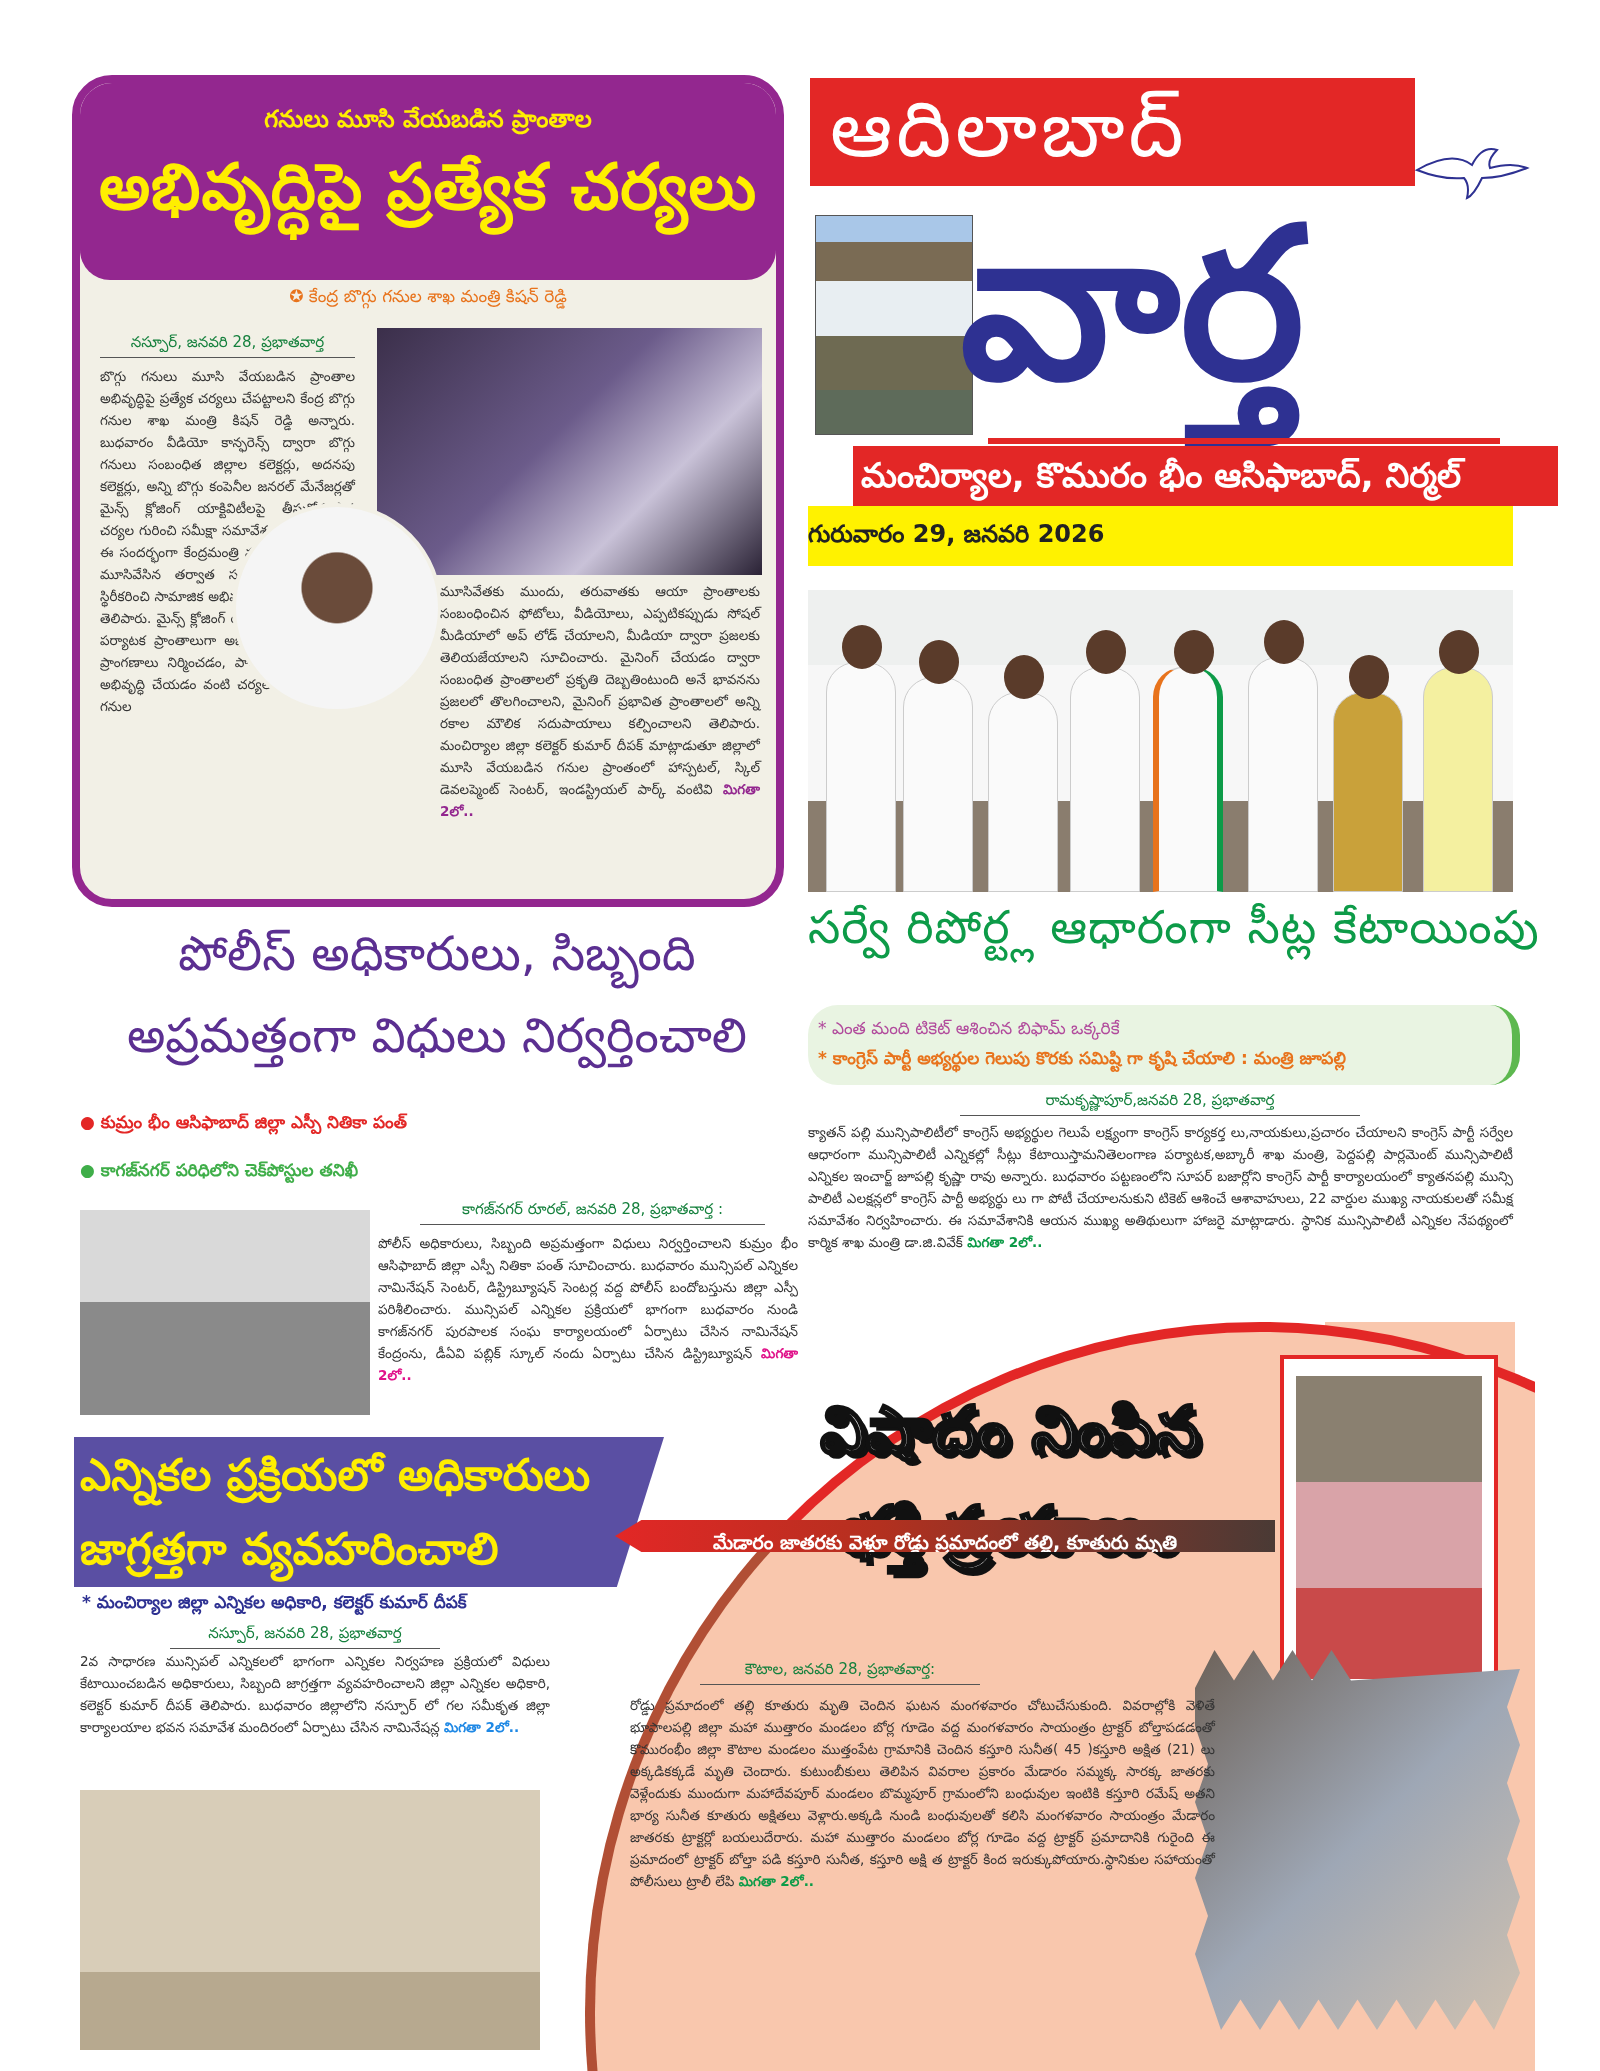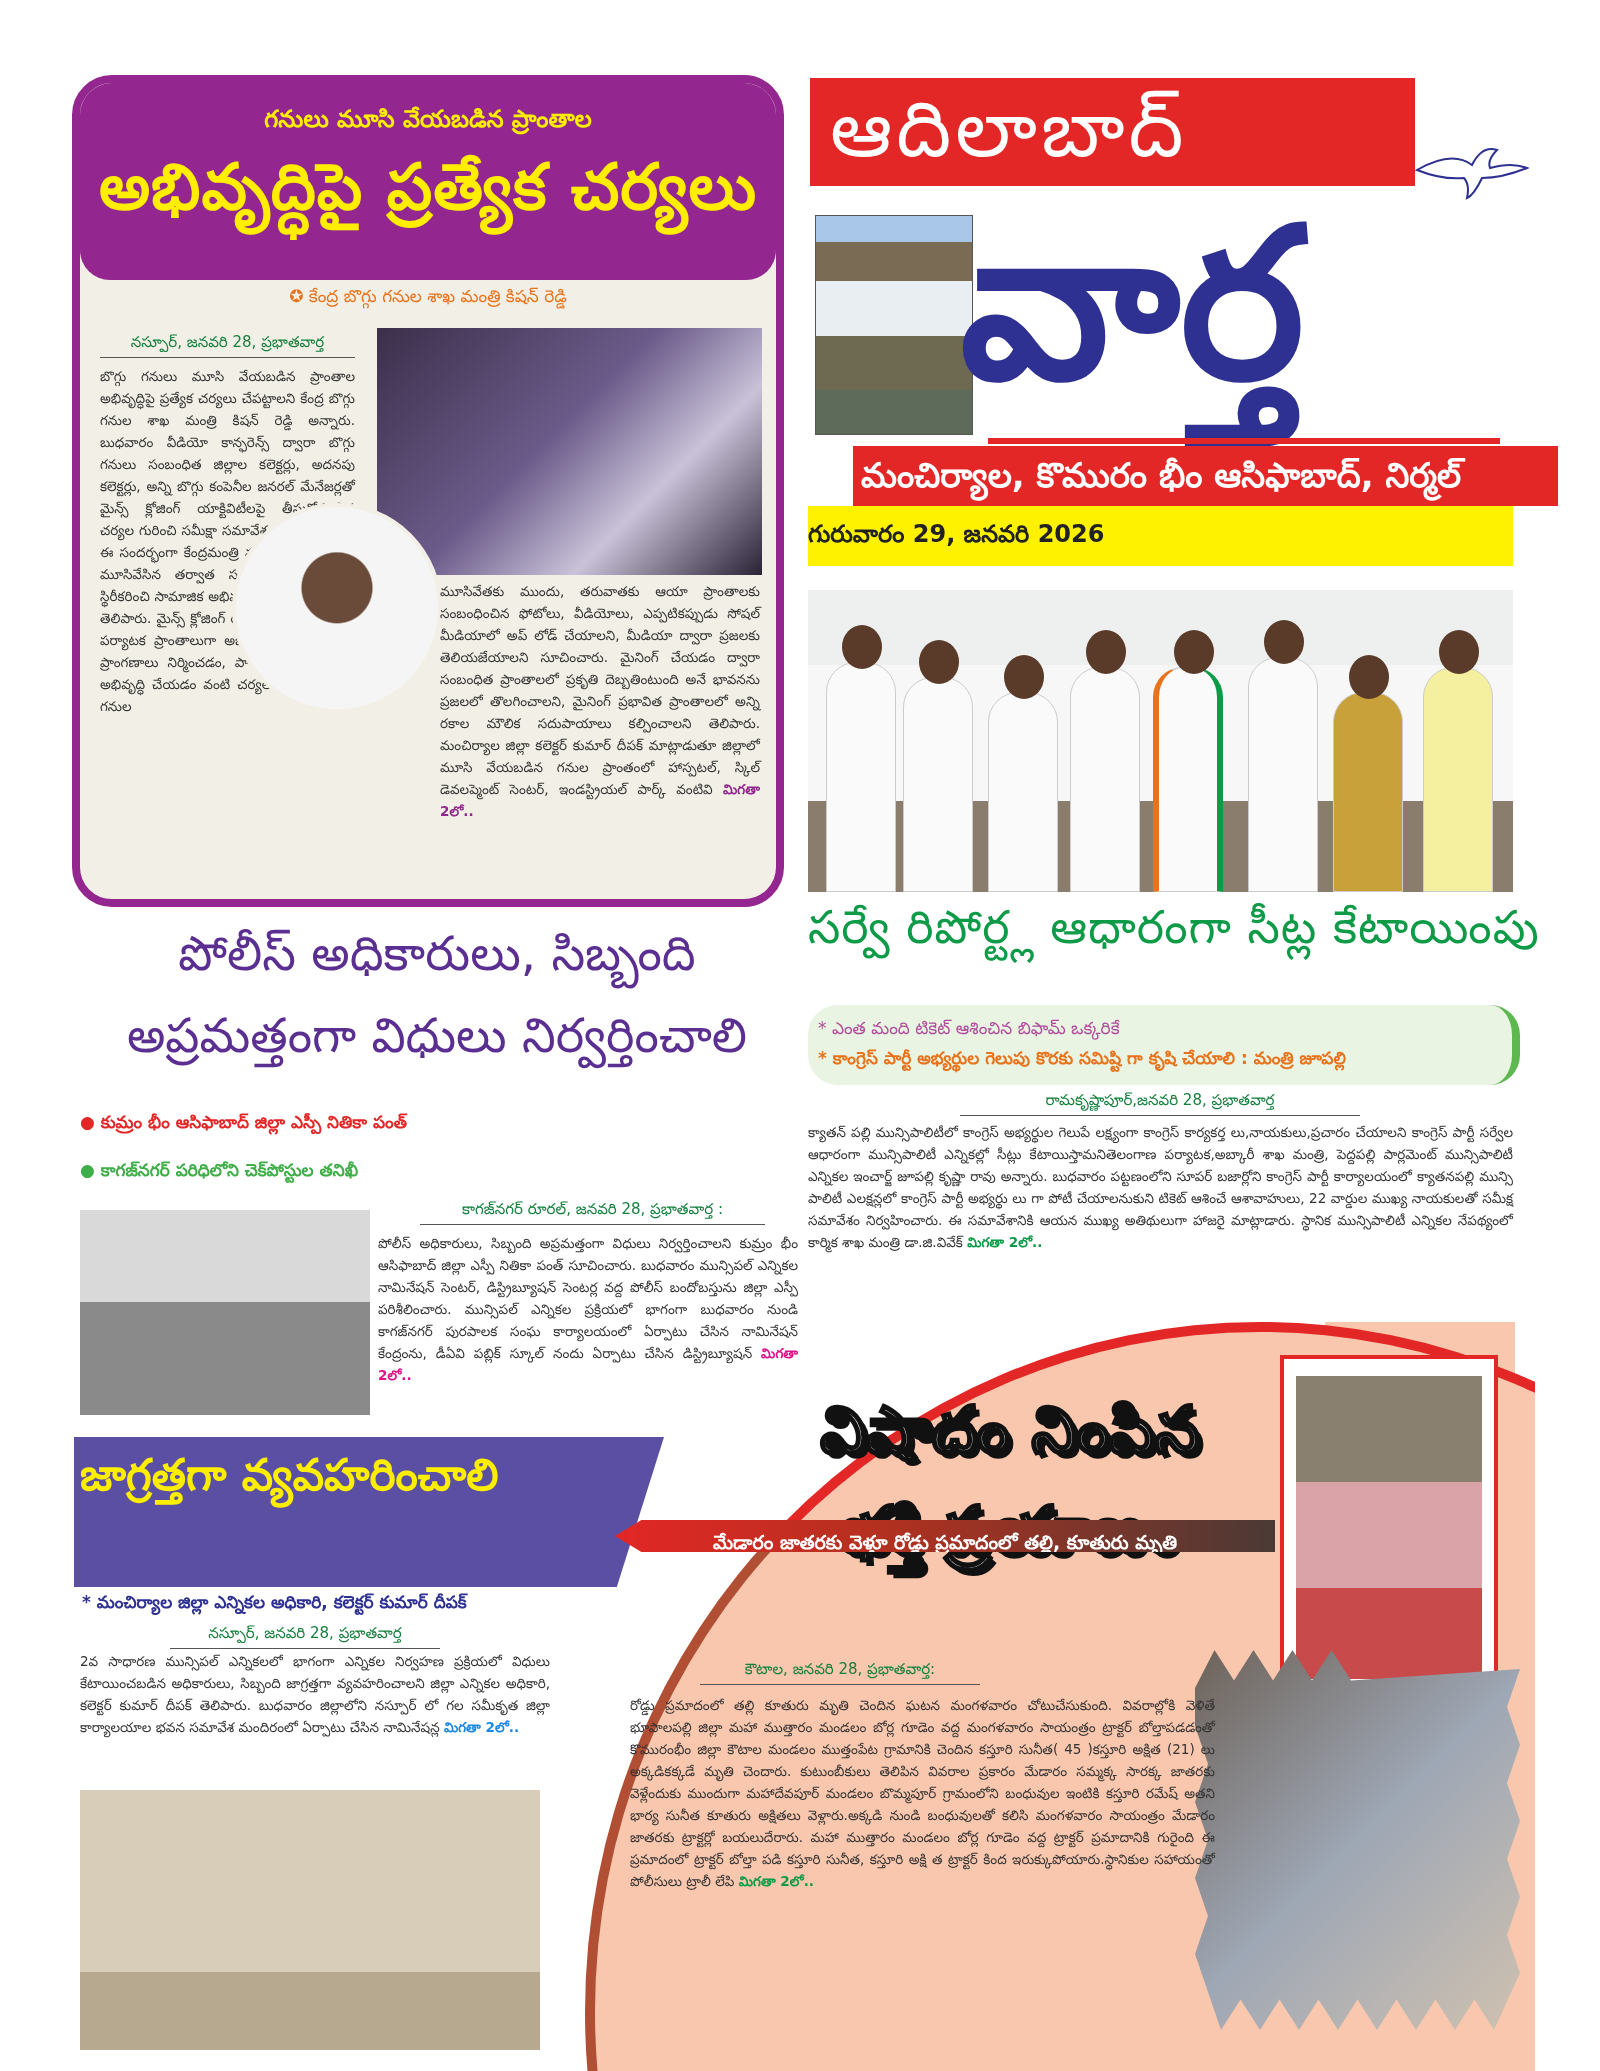--- a/index.html
+++ b/index.html
@@ -160,20 +160,21 @@
     <span class="more">మిగతా 2లో..</span>
   </div>
 </section>
 
 <div id="s5-bg" class="abs"></div>
 <div id="s5-circle" class="abs"></div>
 
 <section>
   <div id="s4-banner" class="abs"></div>
   <div id="s4-title" class="abs">
+    <div>ఎన్నికల ప్రక్రియలో అధికారులు</div>
     <div>జాగ్రత్తగా వ్యవహరించాలి</div>
   </div>
   <div id="s4-sub" class="abs">* మంచిర్యాల జిల్లా ఎన్నికల అధికారి, కలెక్టర్ కుమార్ దీపక్</div>
   <div id="s4-date" class="abs dateline">నస్పూర్, జనవరి 28, ప్రభాతవార్త</div>
   <div id="s4-body" class="abs body-text">
     <span>2వ సాధారణ మున్సిపల్ ఎన్నికలలో భాగంగా ఎన్నికల నిర్వహణ ప్రక్రియలో విధులు కేటాయించబడిన అధికారులు, సిబ్బంది జాగ్రత్తగా వ్యవహరించాలని జిల్లా ఎన్నికల అధికారి, కలెక్టర్ కుమార్ దీపక్ తెలిపారు. బుధవారం జిల్లాలోని నస్పూర్ లో గల సమీకృత జిల్లా కార్యాలయాల భవన సమావేశ మందిరంలో ఏర్పాటు చేసిన నామినేషన్ల</span>
     <span class="more">మిగతా 2లో..</span>
   </div>
   <div id="s4-photo" class="abs photo"></div>
 </section>

